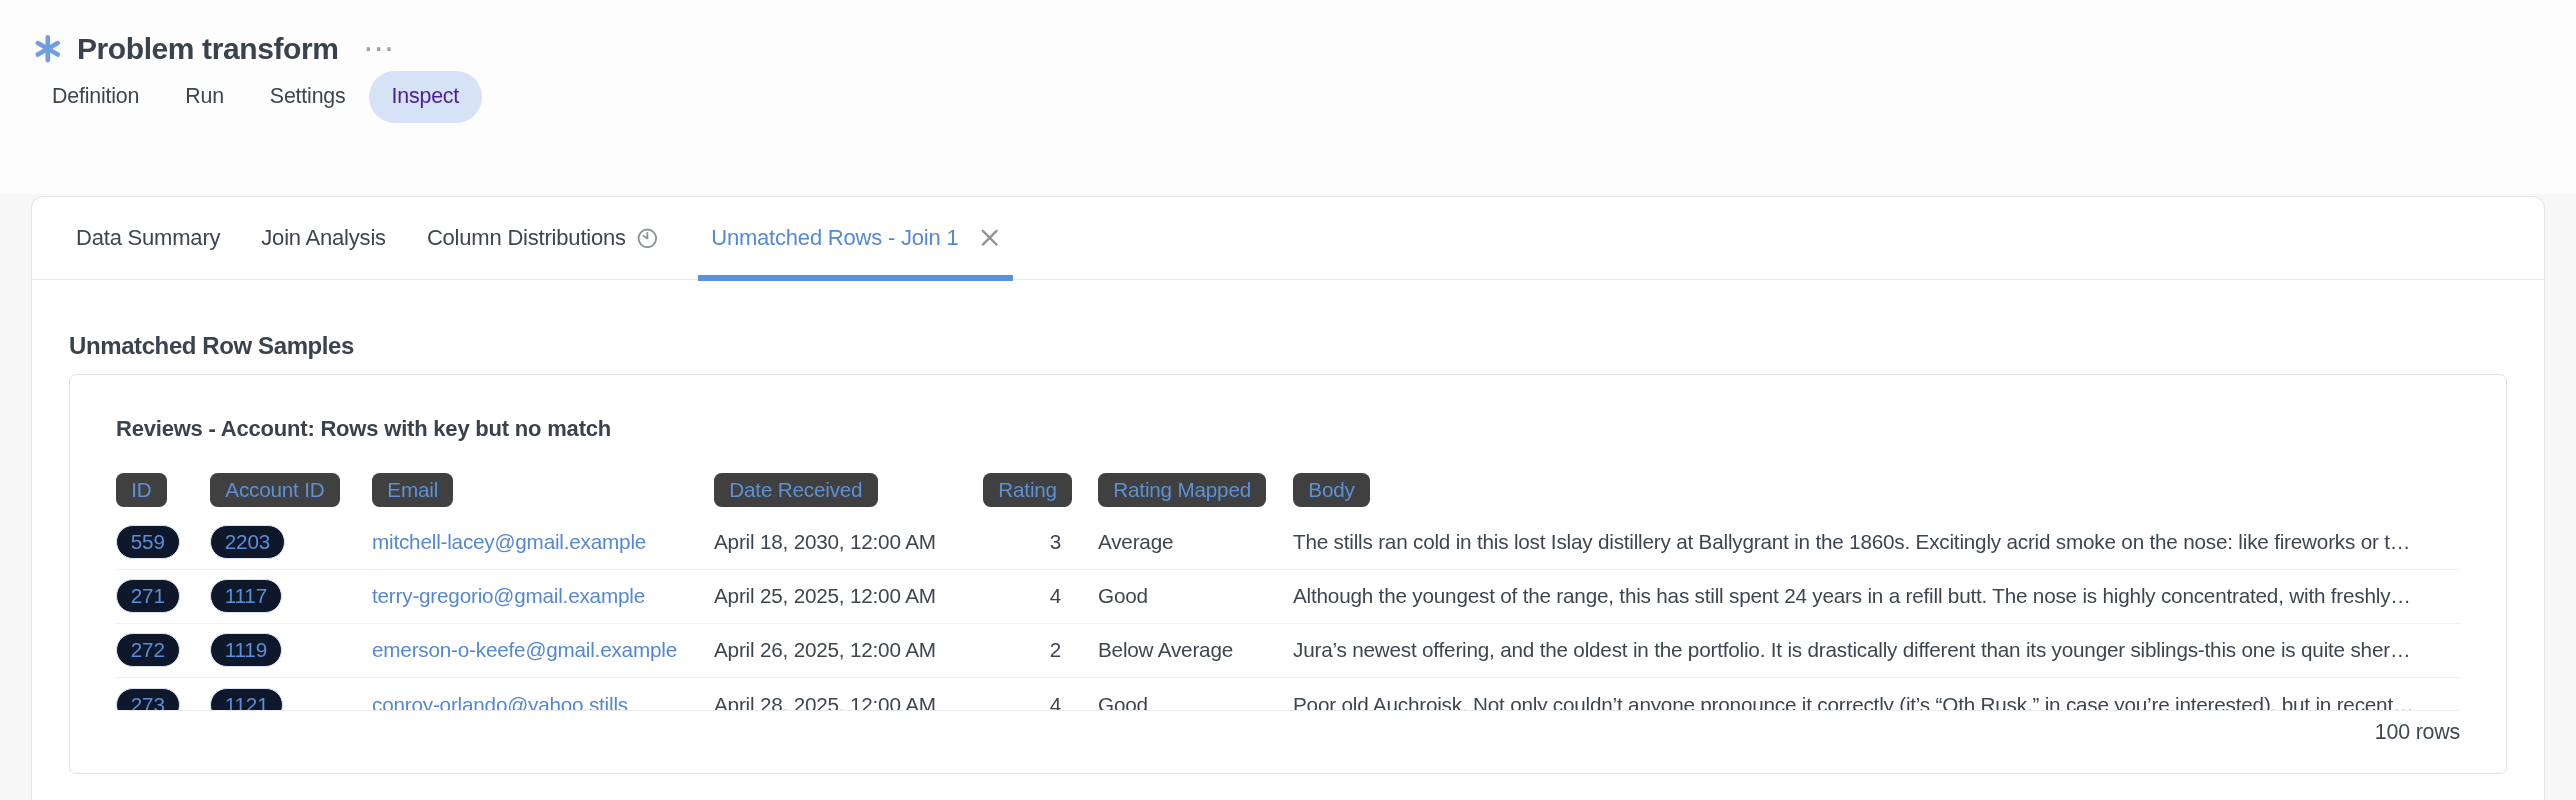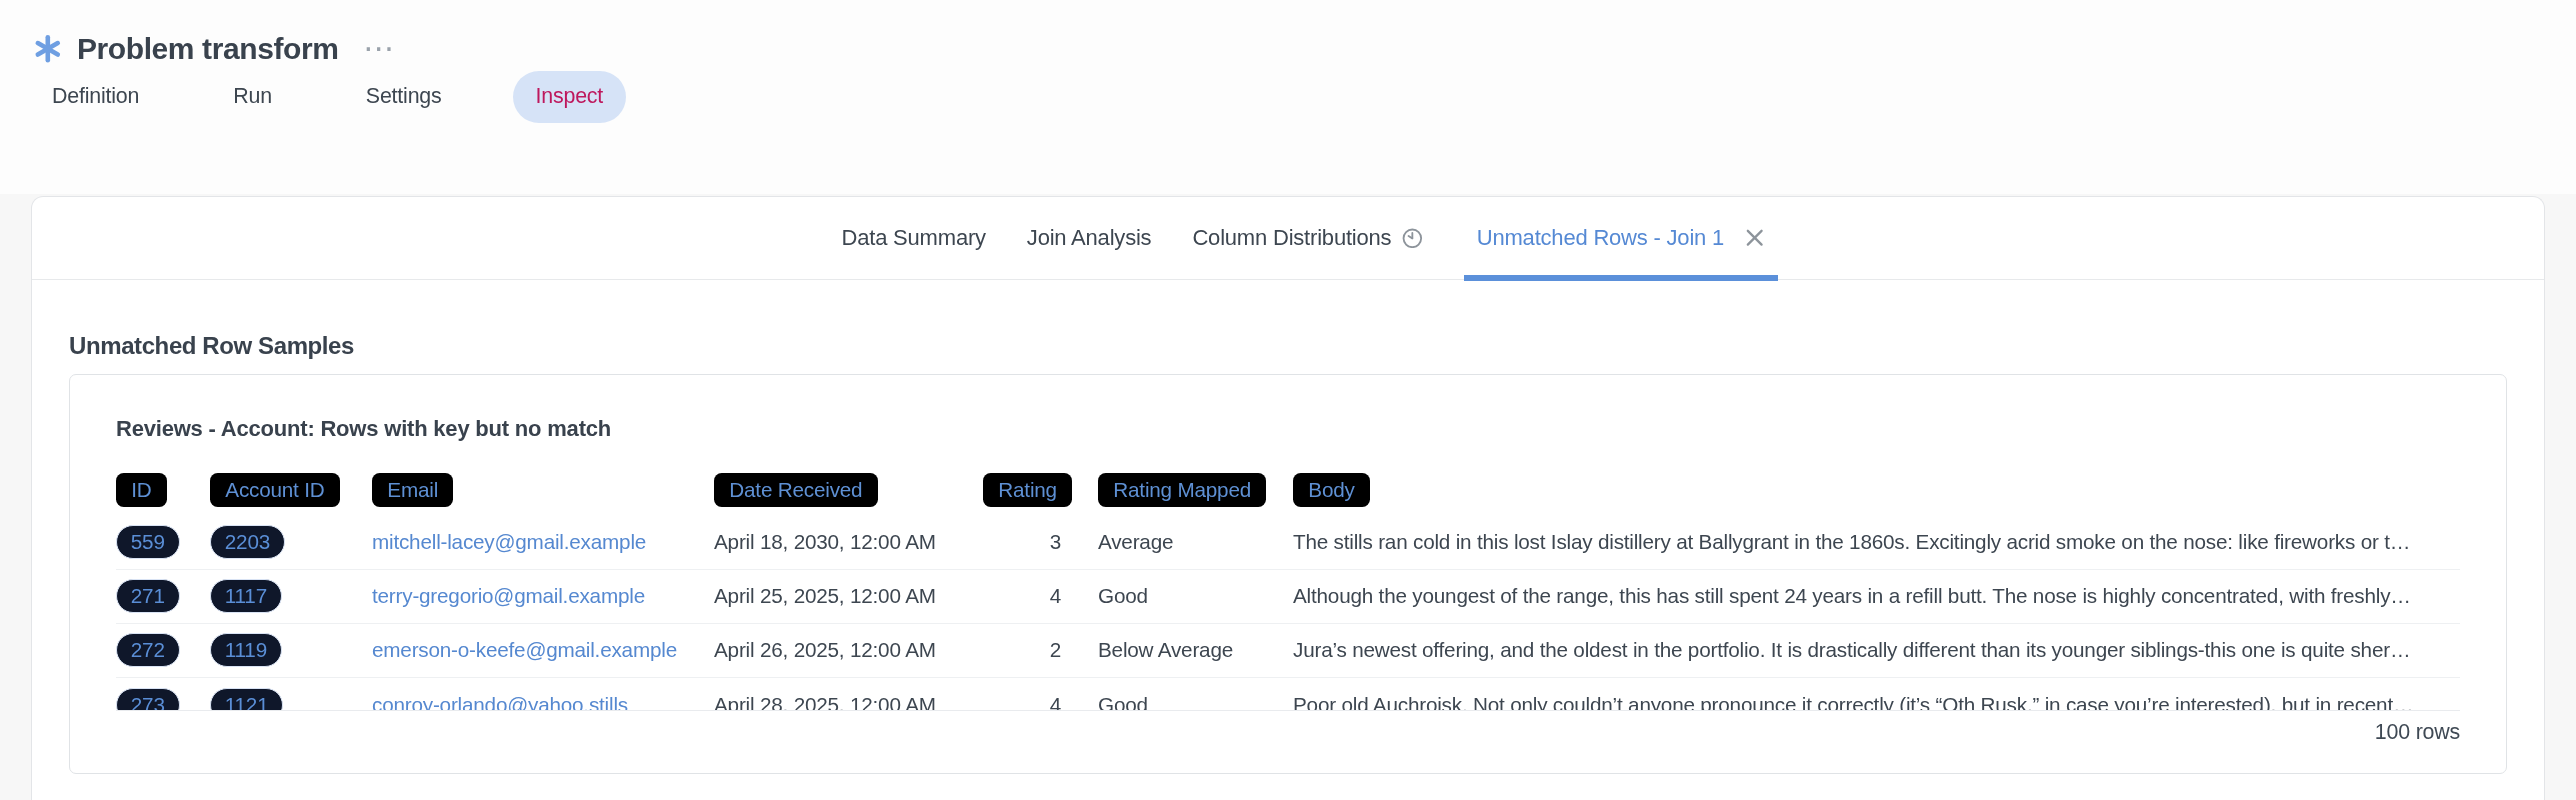--- a/index.html
+++ b/index.html
@@ -12,37 +12,37 @@
   }
   .page { position: relative; width: 2576px; height: 575px; }
 
   
   .app-header { background: #fdfdfd; height: 194px; }
   .title-row { display: flex; align-items: center; padding: 29px 0 0 34px; height: 69px; }
   .transform-icon { width: 27.6px; height: 27.6px; flex: 0 0 auto; }
   .page-title { font-size: 30px; font-weight: bold; color: #39424d; margin-left: 15.3px; letter-spacing: -0.4px; }
   .more-btn { margin-left: 24.5px; color: #9aa2ab; font-size: 31px; line-height: 15.3px; cursor: pointer; user-select: none; }
 
-  .main-tabs { display: flex; align-items: flex-end; margin: 1.5px 0 0 29px; height: 52px; gap: 48px; }
+  .main-tabs { display: flex; align-items: flex-end; margin: 1.5px 0 0 29px; height: 52px; }
   .main-tab {
     font-size: 21.4px; color: #3d4650; padding: 0 23px; height: 52px;
     display: flex; align-items: center; border-radius: 26px; cursor: pointer;
   }
-  .main-tab.active { background: #d6e3f7; color: #be185d; }
+  .main-tab.active { background: #d6e3f7; color: #4c1d95; }
 
   
   .panel {
     position: absolute; left: 31px; right: 31px; top: 196px; height: 659px;
     background: #ffffff; border: 1.5px solid #e3e5e8;
     border-radius: 12.3px 12.3px 0 0; border-bottom: none;
   }
 
   .subtabs {
     display: flex; align-items: center; height: 83px;
-    border-bottom: 1.5px solid #e7e9eb; padding-left: 44px; justify-content: center;
+    border-bottom: 1.5px solid #e7e9eb; padding-left: 44px;
   }
   .subtab {
     font-size: 22px; color: #3d4650; margin-right: 41px; cursor: pointer;
     display: flex; align-items: center; height: 100%; position: relative;
   }
   .subtab .clock { margin-left: 10.7px; }
   .subtab.active { color: #5589d4; margin-right: 0; padding: 0 13px; }
   .subtab.active::after {
     content: ""; position: absolute; left: 0; right: 0; bottom: -1.5px;
     height: 5.4px; background: #5b90da;
@@ -60,21 +60,21 @@
   .card-title { font-size: 22px; font-weight: bold; color: #39424d; line-height: 26px; }
 
   .grid-row {
     display: grid;
     grid-template-columns: 94px 162px 342px 269px 115px 195px minmax(0, 1fr);
     align-items: center;
   }
   .thead { margin-top: 31px; }
   .hpill {
     display: inline-flex; align-items: center; height: 34px; padding: 0 15.3px;
-    background: #000000; border-radius: 7.7px; color: #5e90d4; font-size: 20.7px;
+    background: #404040; border-radius: 7.7px; color: #5e90d4; font-size: 20.7px;
     cursor: pointer; white-space: nowrap;
   }
   .hcell { white-space: nowrap; }
   .hcell.c-rating { text-align: right; padding-right: 37px; }
 
   .tbody { margin-top: 9.2px; height: 195px; overflow: hidden; border-bottom: 1.5px solid #e9ebee; }
   .trow { height: 54px; border-bottom: 1.5px solid #eef0f2; font-size: 20.7px; cursor: default; }
   .trow:last-child { border-bottom: none; }
   .idpill {
     display: inline-flex; align-items: center; height: 34px; padding: 0 13.8px;

